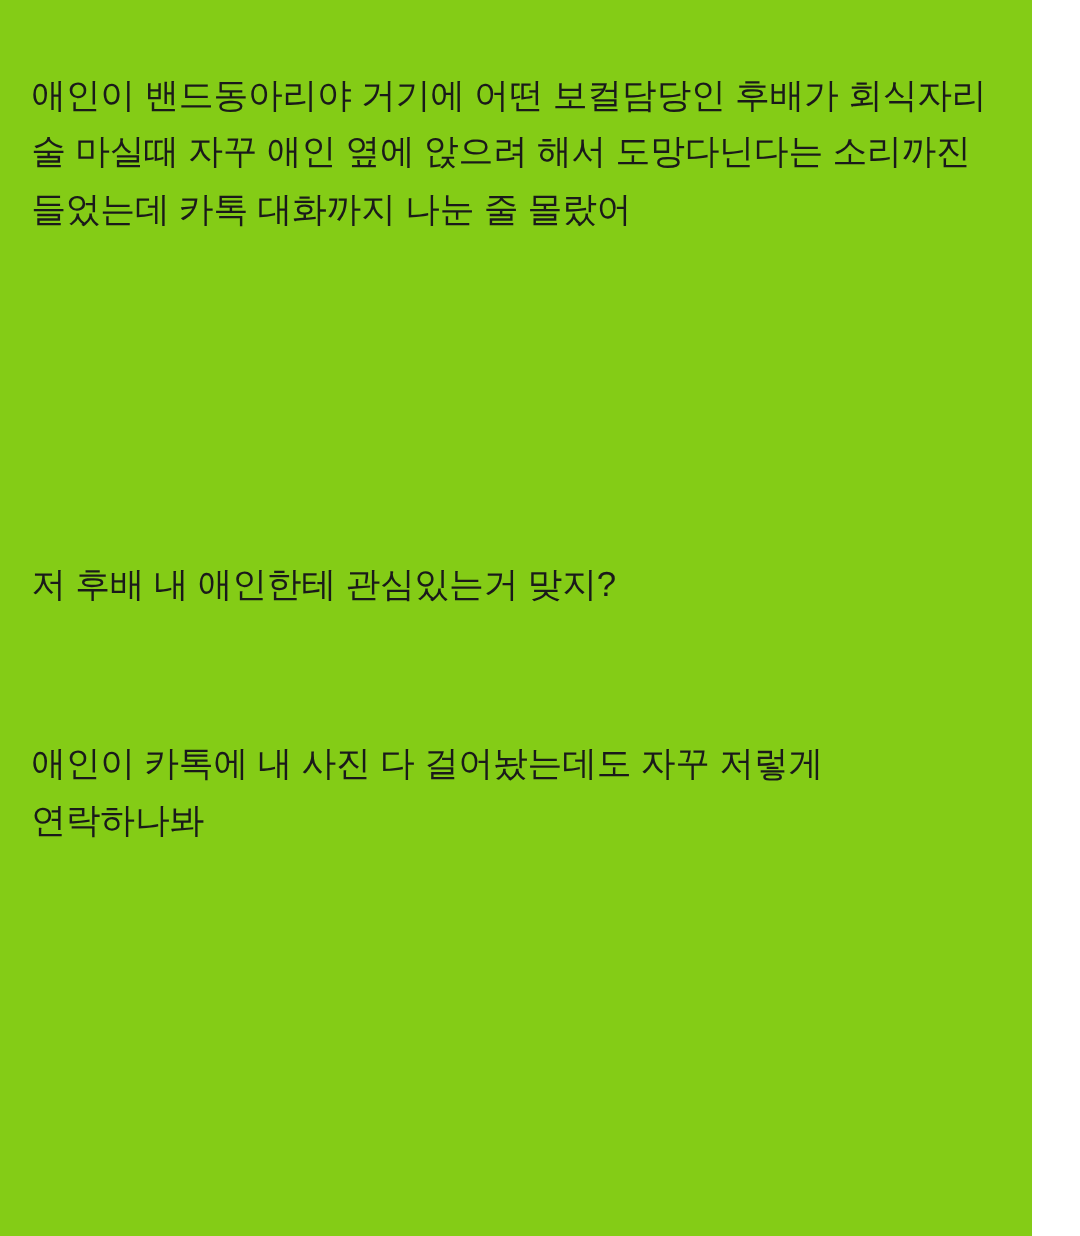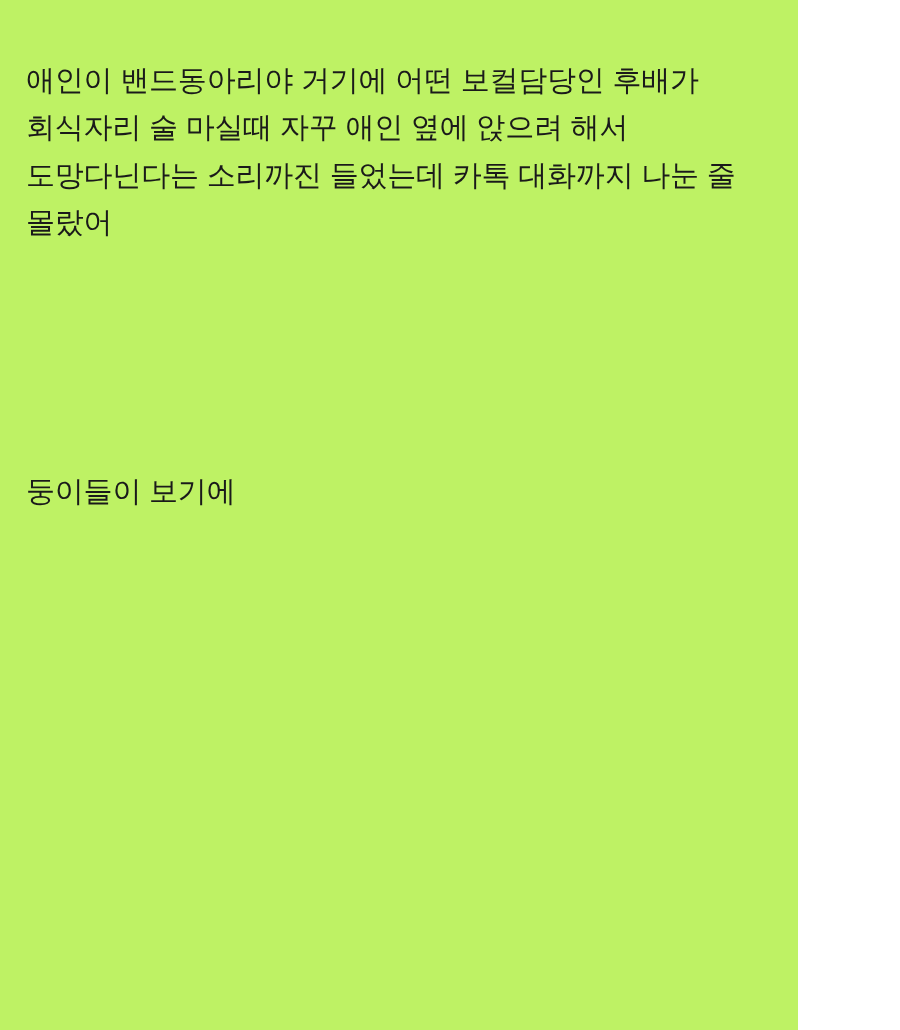--- a/index.html
+++ b/index.html
@@ -8,25 +8,25 @@
     background: #ffffff;
   }
   body {
     width: 900px;
     height: 1030px;
     font-family: "Liberation Sans", "DejaVu Sans", sans-serif;
     color: #111111;
     overflow: hidden;
   }
   .page {
-    width: 798px;
+    width: 860px;
     height: 1030px;
     box-sizing: border-box;
     padding: 28px 26px 0 26px;
-    background: #bef264;
+    background: #84cc16;
   }
   .para {
     font-size: 29px;
     line-height: 1.63;
     letter-spacing: -0.2px;
     color: #1a1a1a;
     white-space: pre-wrap;
     word-break: keep-all;
   }
   .gap-md { height: 44px; }
@@ -38,23 +38,24 @@
 
 <div class="page">
 
   <p class="para">애인이 밴드동아리야 거기에 어떤 보컬담당인 후배가 회식자리 술 마실때 자꾸 애인 옆에 앉으려 해서 도망다닌다는 소리까진 들었는데 카톡 대화까지 나눈 줄 몰랐어</p>
 
   <div class="gap-md"></div>
 
 
   <div class="gap-lg"></div>
 
-  <p class="para">둥이들이 보기에</p>
 
   <div class="gap-md"></div>
 
+  <p class="para">저 후배 내 애인한테 관심있는거 맞지?</p>
 
   <div class="gap-md"></div>
 
+  <p class="para">애인이 카톡에 내 사진 다 걸어놨는데도 자꾸 저렇게 연락하나봐</p>
 
   <div class="gap-xl"></div>
 
 </div>
 
 </body></html>

